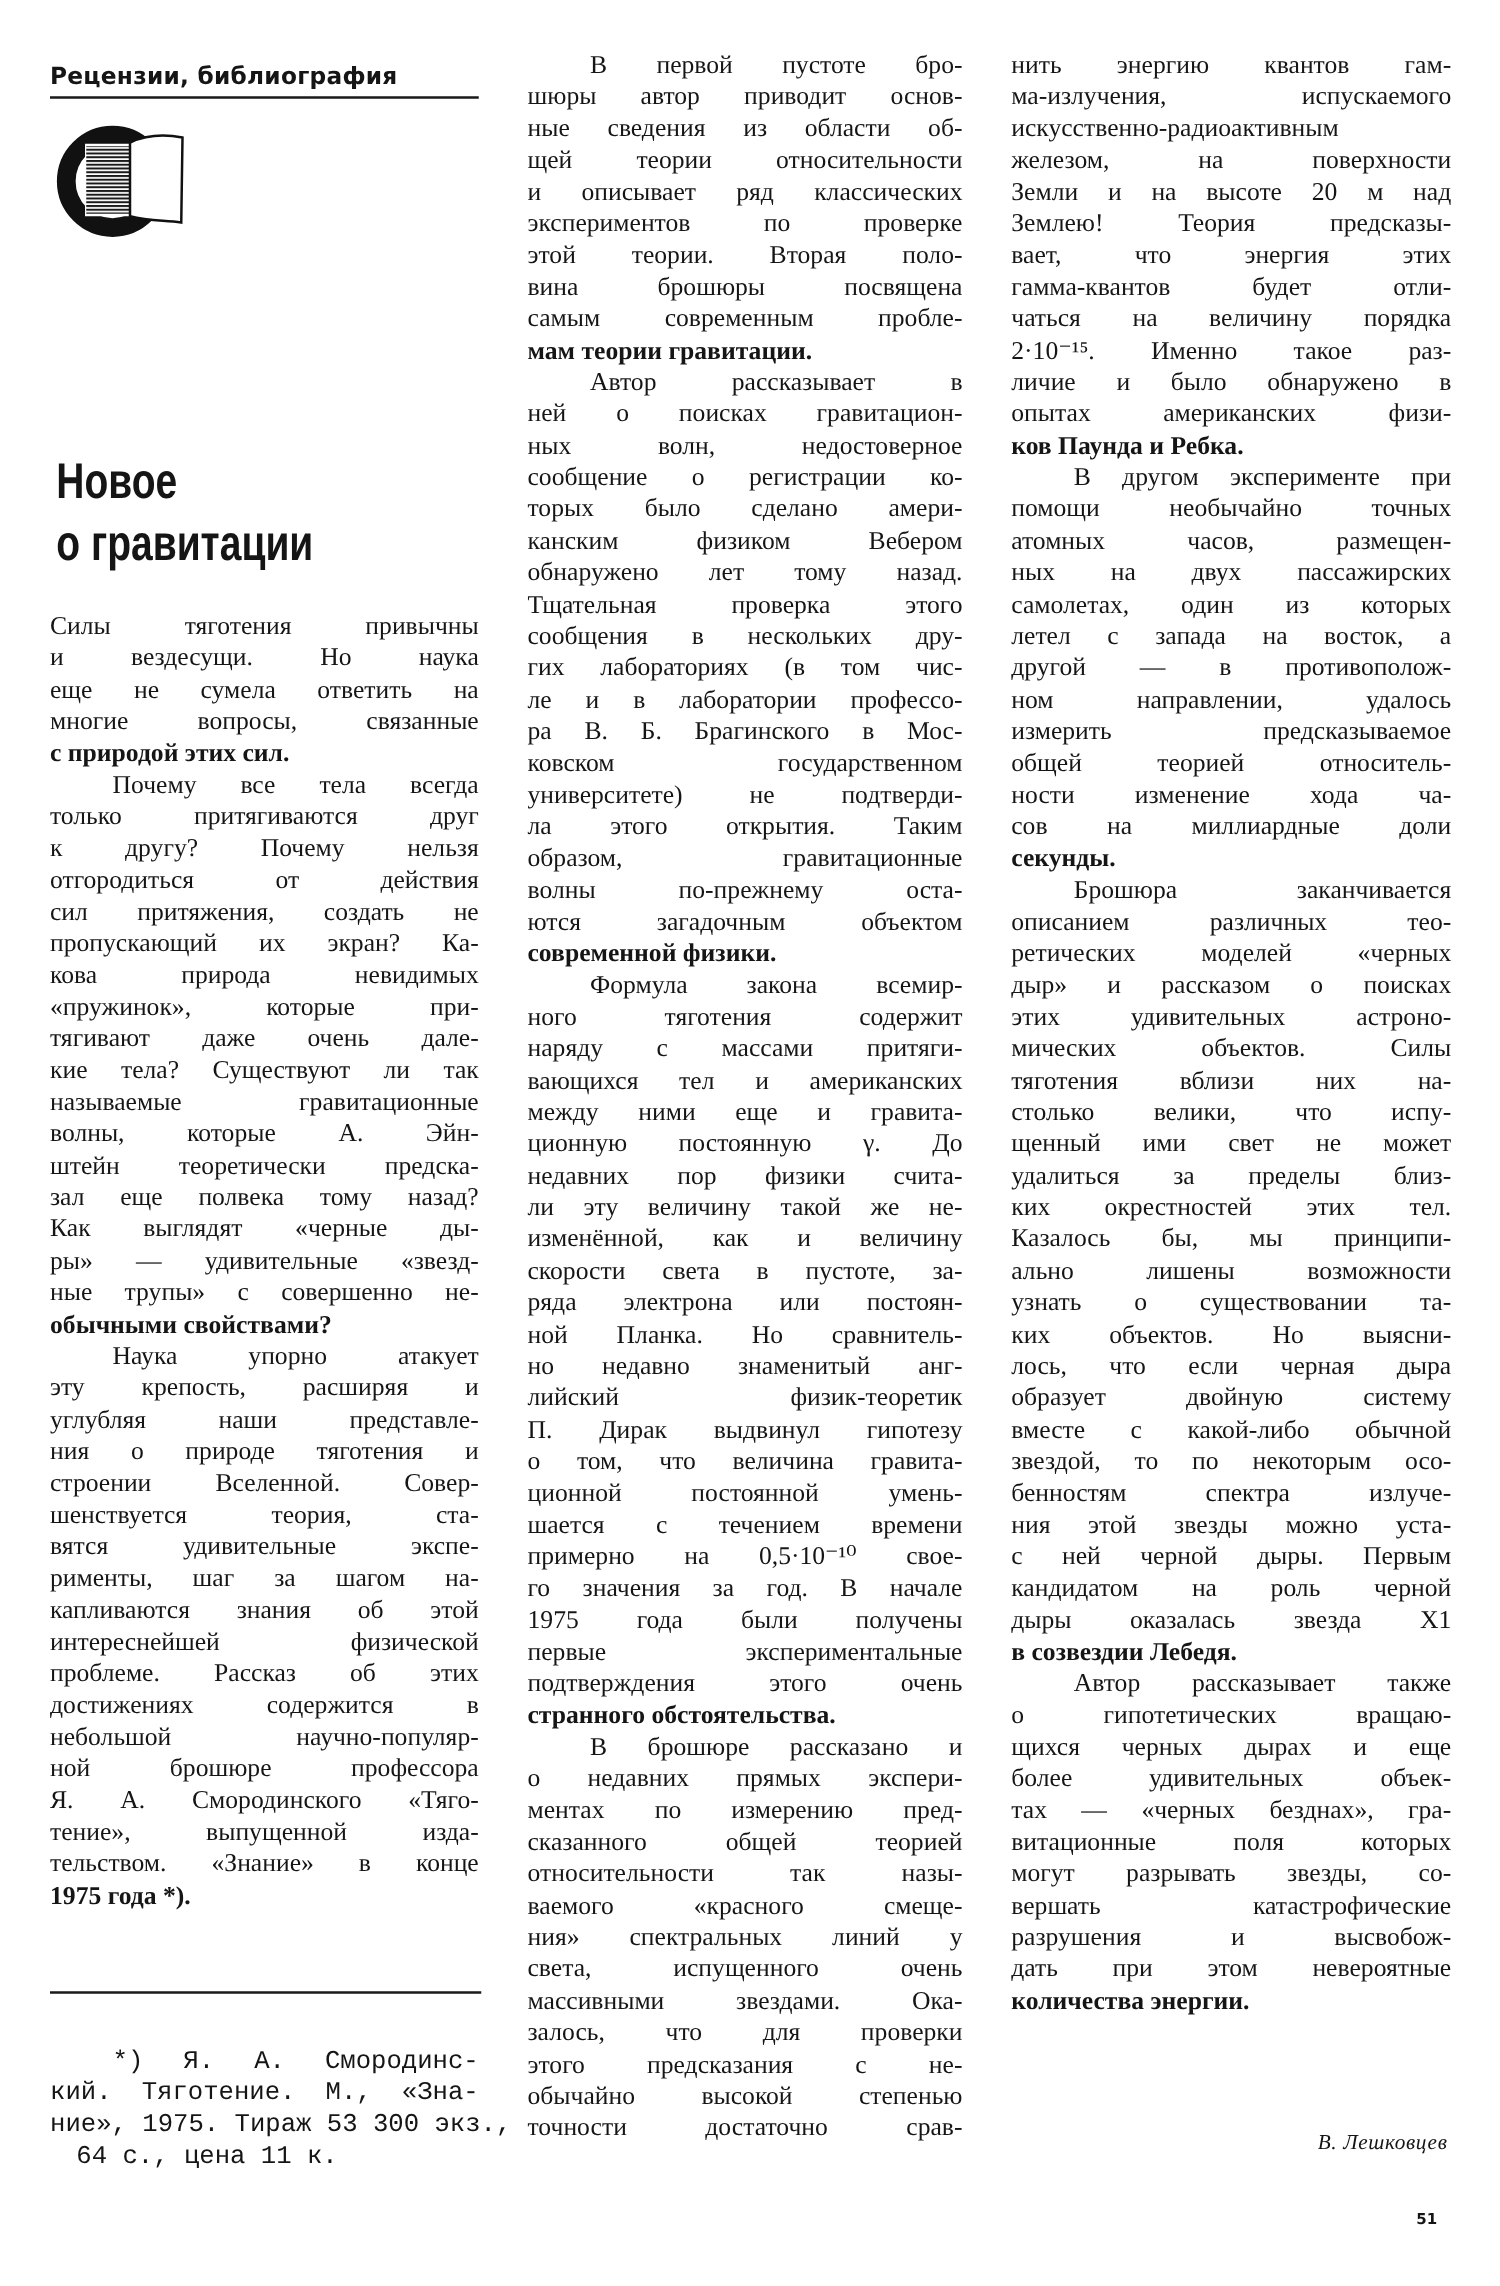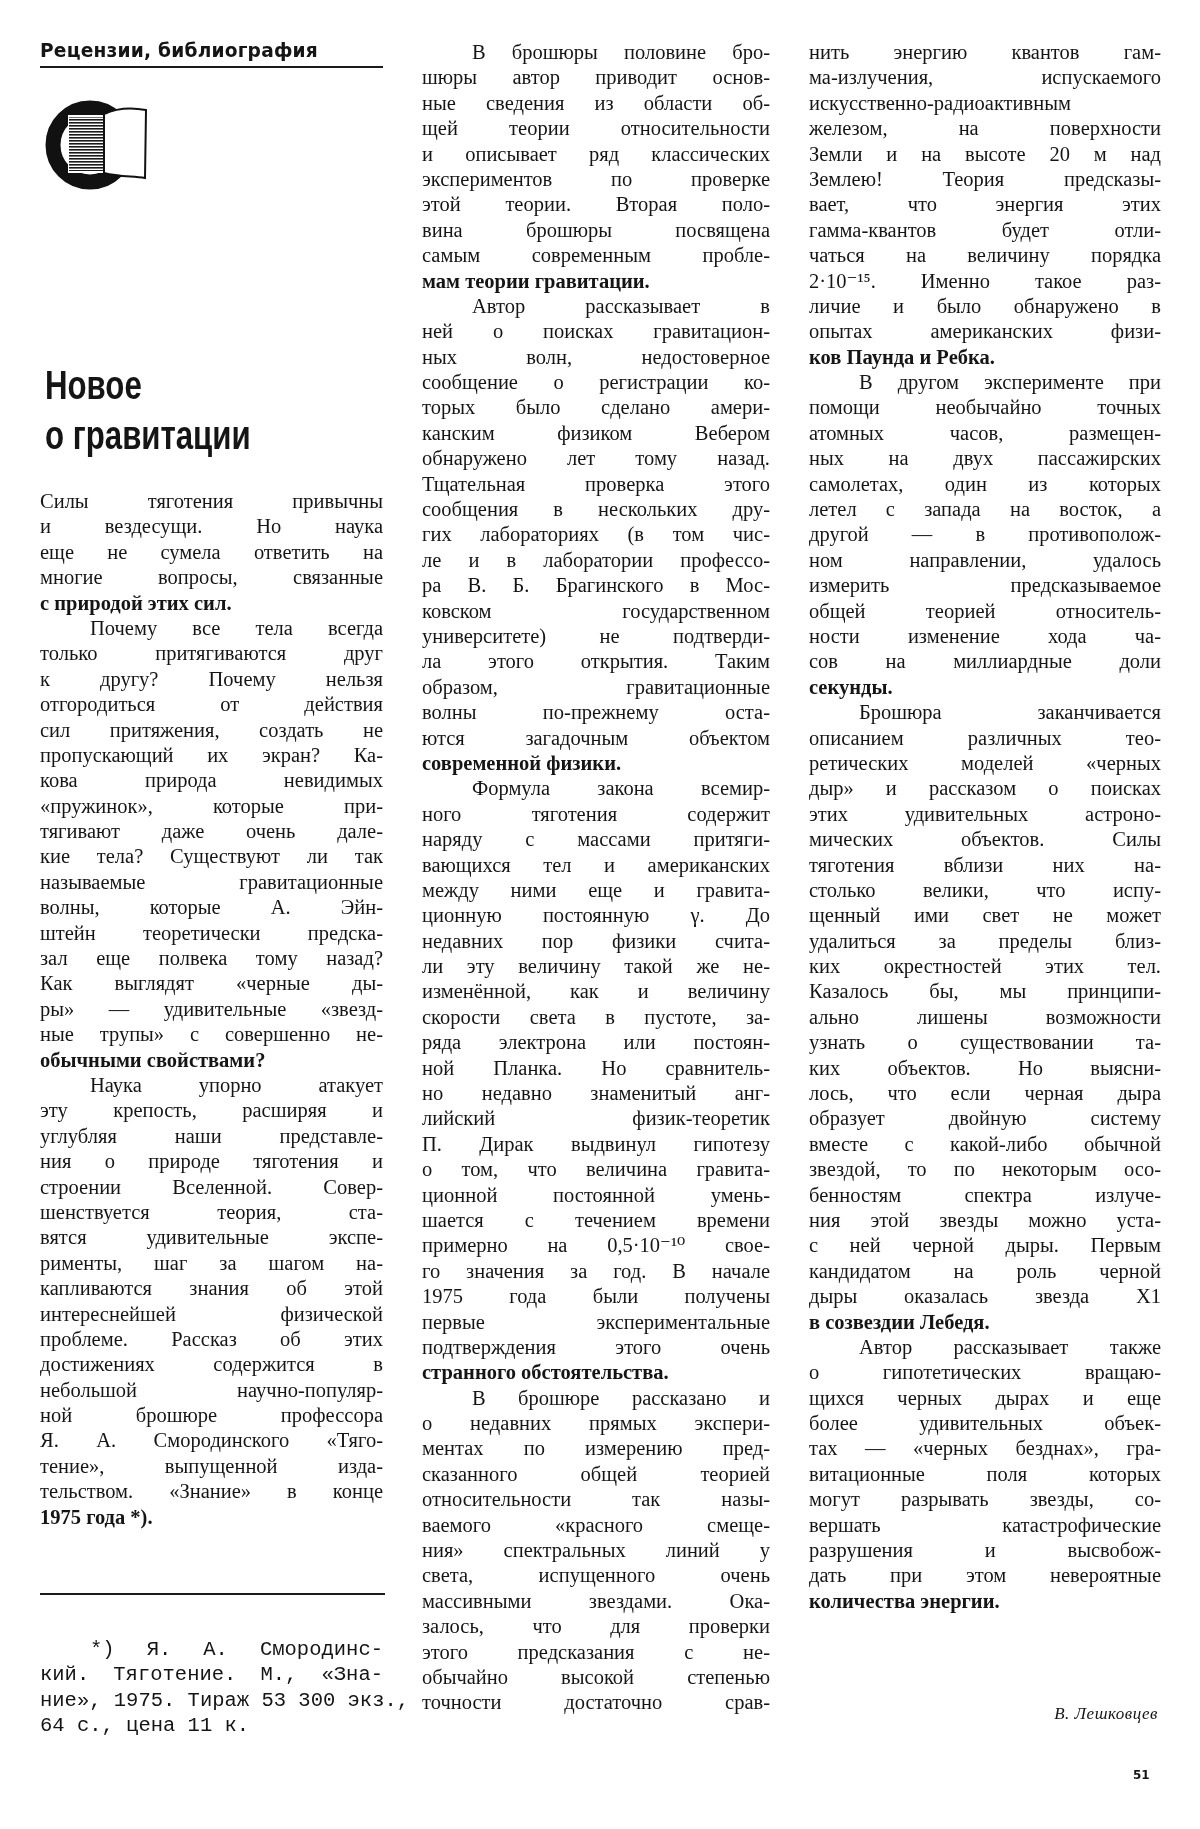--- a/index.html
+++ b/index.html
@@ -1,36 +1,36 @@
 <!DOCTYPE html>
 <html><head>
 <meta charset="utf-8">
 <style>
   html, body { margin: 0; padding: 0; background: #ffffff; }
   body { width: 1200px; height: 1829px; position: relative; overflow: hidden; color: #151515;
          font-family: "Liberation Serif", "DejaVu Serif", serif; }
-  .section-header { position: absolute; left: 40px; top: 38px; width: 343px; }
+  .section-header { position: absolute; left: 40px; top: 49px; width: 343px; }
   .section-title { font-family: "DejaVu Sans", sans-serif; font-weight: 900; font-size: 19px; letter-spacing: 0.2px;
                    display: block; line-height: 24px; transform: scaleX(0.98); transform-origin: left; }
   .section-rule { margin-top: 4px; height: 2px; background: #1a1a1a; width: 343px; }
   .logo { position: absolute; left: 42px; top: 95px; width: 110px; height: 100px; }
   .article-title { position: absolute; left: 45px; top: 360px; font-family: "Liberation Sans", sans-serif;
                    font-weight: 700; font-size: 40px; line-height: 50px; transform: scaleX(0.78); transform-origin: left; }
   .article-title span { display: block; }
   .col { position: absolute; font-size: 20.5px; line-height: 25.4px; }
   .col .ln { display: block; white-space: nowrap; text-align: justify; text-align-last: justify; height: 25.4px; }
   .col .ln.last { text-align-last: left; font-weight: bold; }
   .col .ln.indent { padding-left: 50px; }
   .col1 { left: 40px; top: 489px; width: 343px; }
   .col2 { left: 422px; top: 40px; width: 348px; }
   .col3 { left: 809px; top: 40px; width: 352px; }
   .footnote-rule { position: absolute; left: 40px; top: 1593px; width: 345px; height: 2px; background: #1a1a1a; }
   .footnote { position: absolute; left: 40px; top: 1637px; width: 343px; font-size: 20.5px; line-height: 25.4px; }
   .footnote .ln { display: block; white-space: nowrap; text-align: justify; text-align-last: justify; height: 25.4px; font-family: Liberation Mono, monospace; }
-  .footnote .ln.last { text-align-last: left; }
+  .footnote .ln.last { text-align-last: left; margin-left: 21px; }
   .footnote .ln.indent { padding-left: 50px; }
   .signature { position: absolute; right: 42px; top: 1704px; font-style: italic; font-size: 17px; letter-spacing: 0.5px; }
   .page-number { position: absolute; left: 1133px; top: 1768px; font-family: "DejaVu Sans", sans-serif; font-weight: 900; font-size: 12px; }
 </style>
 </head>
 <body>
 
 <div class="section-header">
   <span class="section-title">Рецензии, библиография</span>
   <div class="section-rule"></div>
@@ -92,21 +92,21 @@
     <span class="ln">проблеме. Рассказ об этих</span>
     <span class="ln">достижениях содержится в</span>
     <span class="ln">небольшой научно-популяр-</span>
     <span class="ln">ной брошюре профессора</span>
     <span class="ln">Я. А. Смородинского «Тяго-</span>
     <span class="ln">тение», выпущенной изда-</span>
     <span class="ln">тельством. «Знание» в конце</span>
     <span class="ln last">1975 года *).</span>
   </div>
 <div class="col col2">
-    <span class="ln indent">В брошюры половине бро-</span>
+    <span class="ln indent">В первой пустоте бро-</span>
     <span class="ln">шюры автор приводит основ-</span>
     <span class="ln">ные сведения из области об-</span>
     <span class="ln">щей теории относительности</span>
     <span class="ln">и описывает ряд классических</span>
     <span class="ln">экспериментов по проверке</span>
     <span class="ln">этой теории. Вторая поло-</span>
     <span class="ln">вина брошюры посвящена</span>
     <span class="ln">самым современным пробле-</span>
     <span class="ln last">мам теории гравитации.</span>
     <span class="ln indent">Автор рассказывает в</span>

